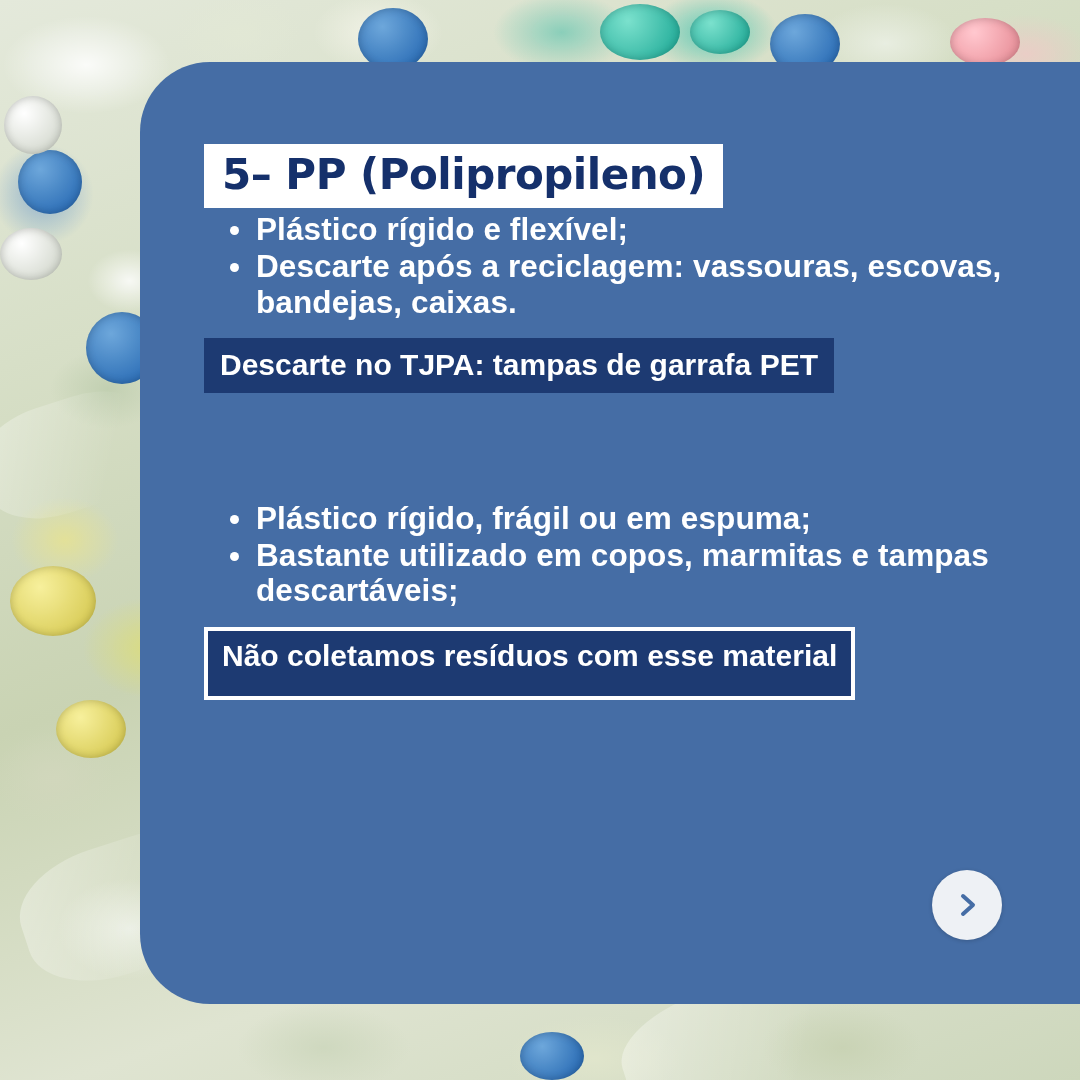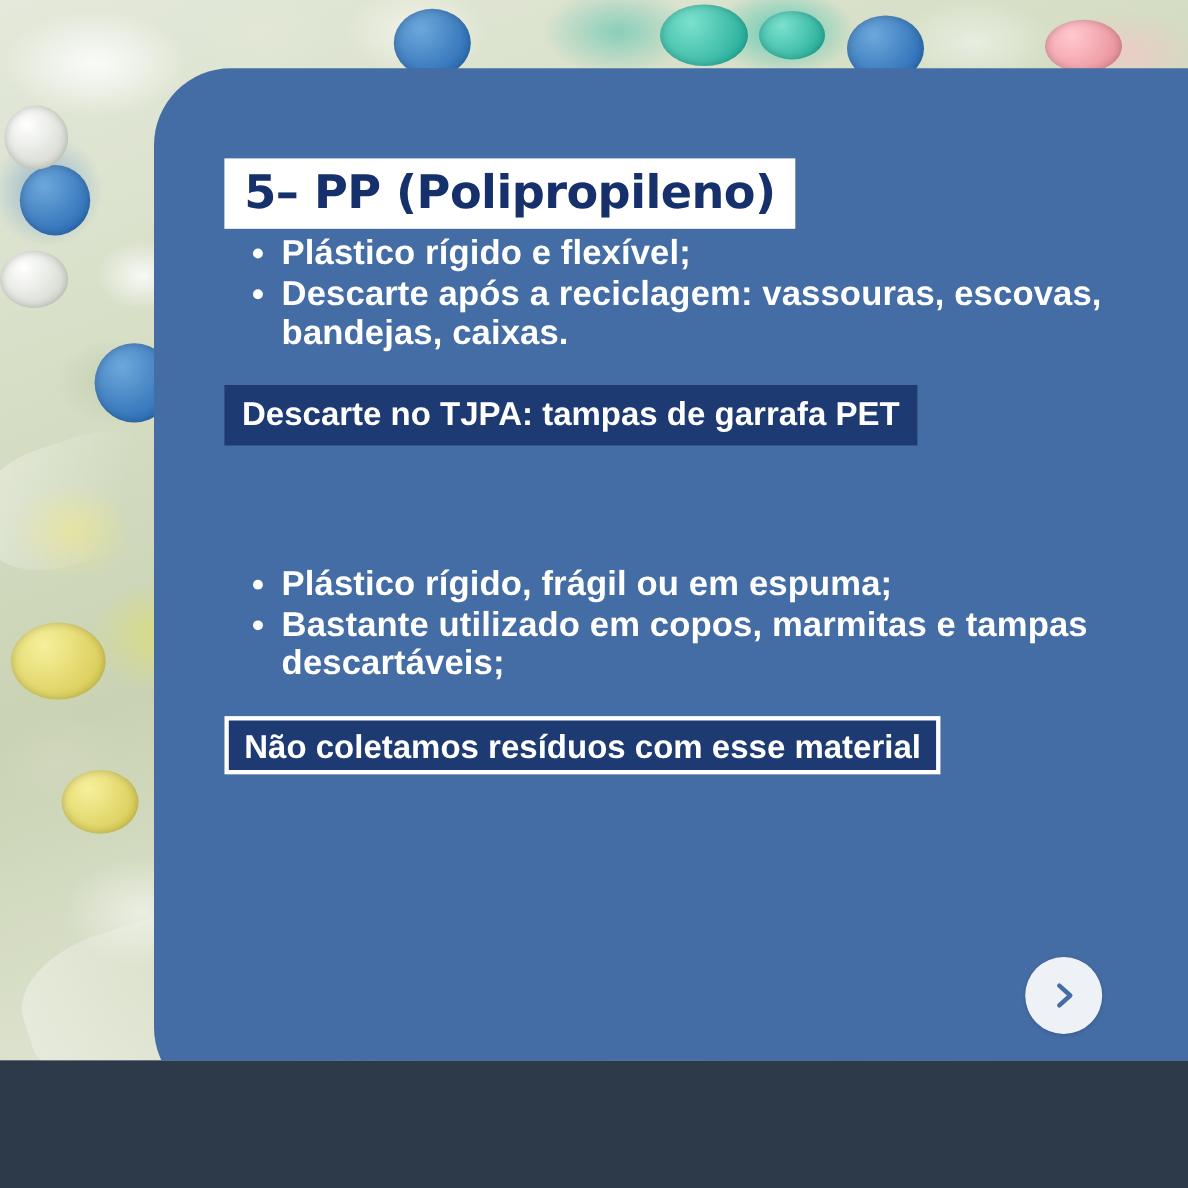--- a/index.html
+++ b/index.html
@@ -10,21 +10,21 @@
   body {
     width: 1080px;
     height: 1080px;
     overflow: hidden;
     font-family: "Liberation Sans", sans-serif;
   }
 
   .canvas {
     position: relative;
     width: 1080px;
-    height: 964px;
+    height: 1080px;
     overflow: hidden;
   }
 
   
   .photo-bg {
     position: absolute;
     inset: 0;
     background-color: #cfd6c2;
     background-image:
       radial-gradient(ellipse 120px 70px at 8% 6%, rgba(255,255,255,0.85), rgba(255,255,255,0) 70%),
@@ -125,33 +125,33 @@
     top: 14px;
     width: 9px;
     height: 9px;
     background: #ffffff;
     border-radius: 50%;
   }
 
   
   .info-bar {
     display: inline-block;
-    margin-top: 28px;
+    margin-top: 16px;
     background: #1d3a72;
     color: #ffffff;
     font-size: 30px;
     font-weight: 600;
     padding: 10px 16px 12px 16px;
     line-height: 1.1;
     white-space: nowrap;
   }
   .info-bar.white-plate {
     background: #1d3a72;
     border: 4px solid #ffffff;
-    padding: 8px 14px 4px 14px;
+    padding: 8px 14px 24px 14px;
   }
 
   .section-gap { height: 104px; }
 
   
   .next-btn {
     position: absolute;
     right: 78px;
     bottom: 64px;
     width: 70px;

